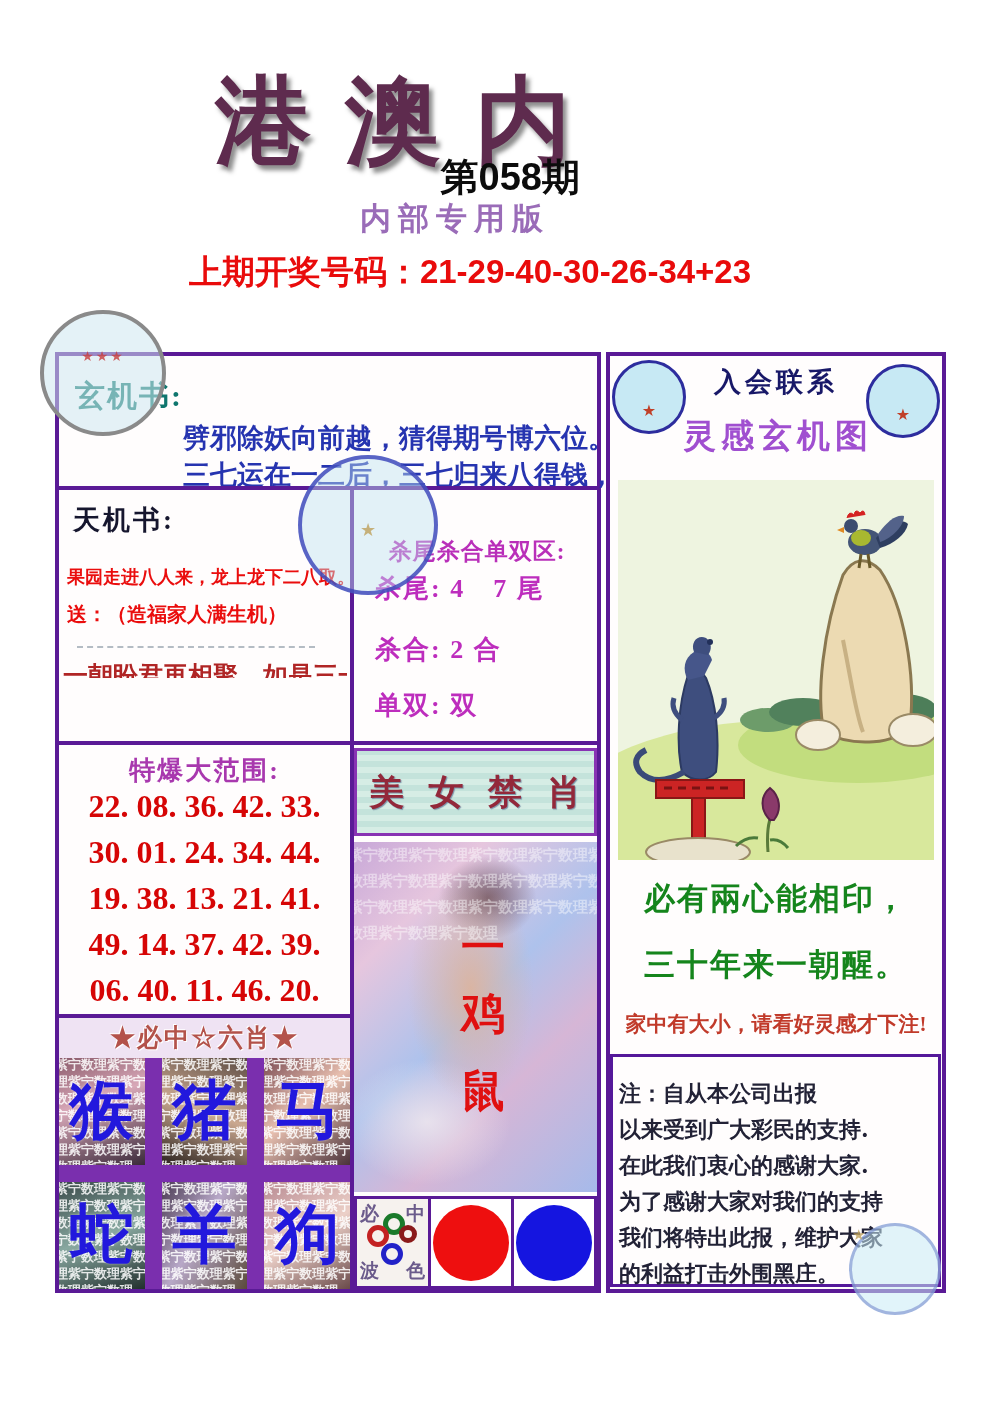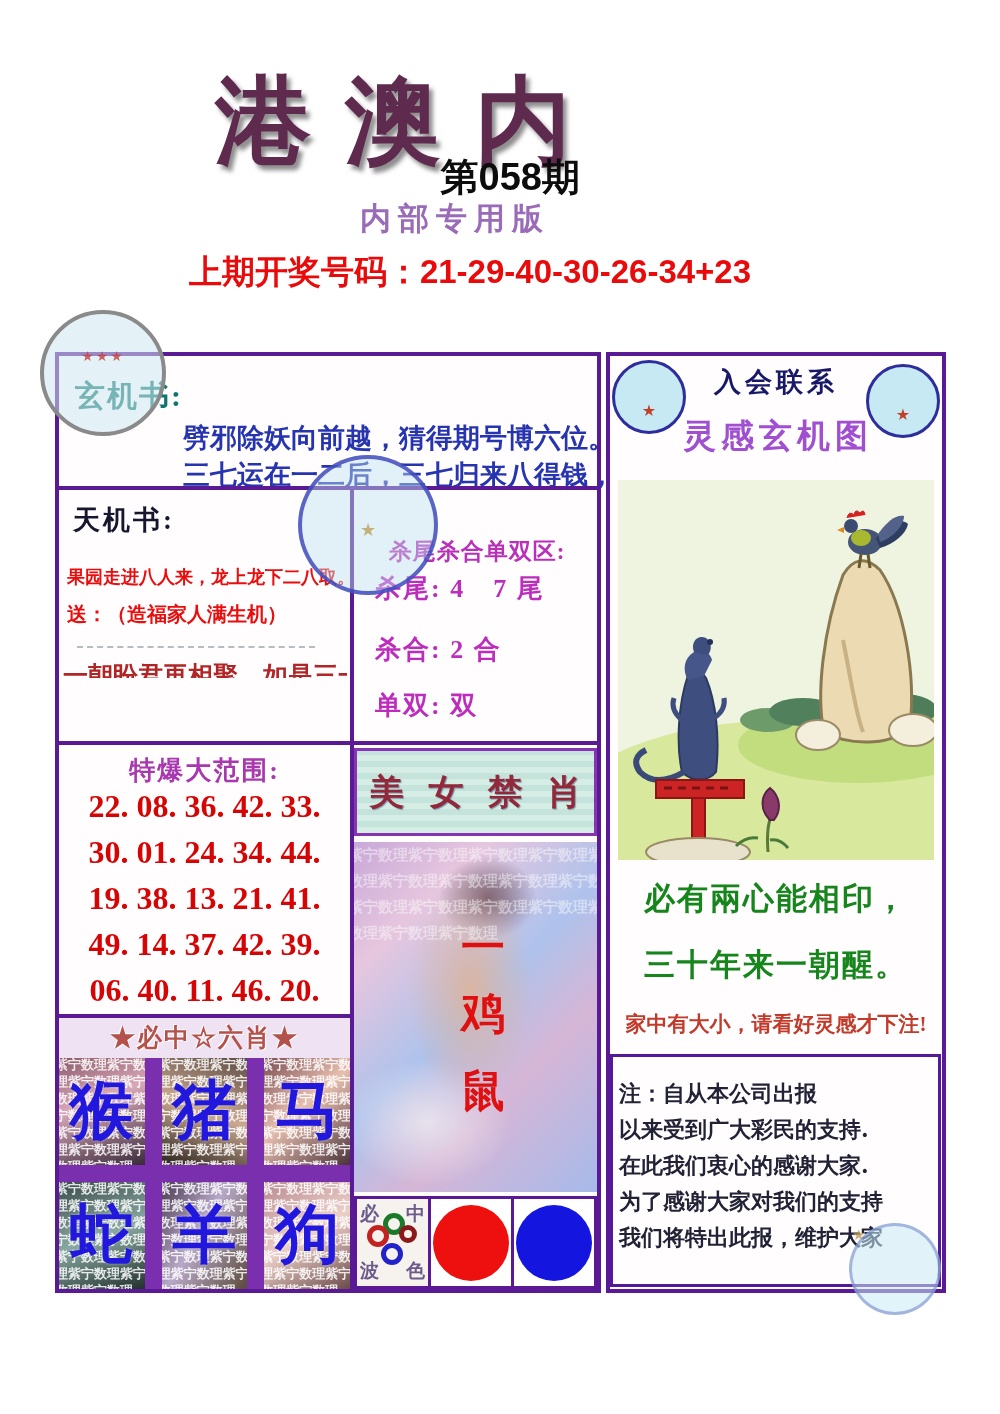--- a/index.html
+++ b/index.html
@@ -314,19 +314,20 @@
     <div class="g-verse gv1">必有兩心能相印，</div>
     <div class="g-verse gv2">三十年来一朝醒。</div>
     <div class="warning">家中有大小，请看好灵感才下注!</div>
 
     <div class="note-box">
       <div class="note-line">注：自从本公司出报</div>
       <div class="note-line">以来受到广大彩民的支持.</div>
       <div class="note-line">在此我们衷心的感谢大家.</div>
       <div class="note-line">为了感谢大家对我们的支持</div>
       <div class="note-line">我们将特出此报，维护大家</div>
+      <div class="note-line">的利益打击外围黑庄。</div>
       <div class="stamp-br">
           <div class="star">★</div>
         </div>
     </div>
   </div>
 
 </div>
 
 </body></html>

